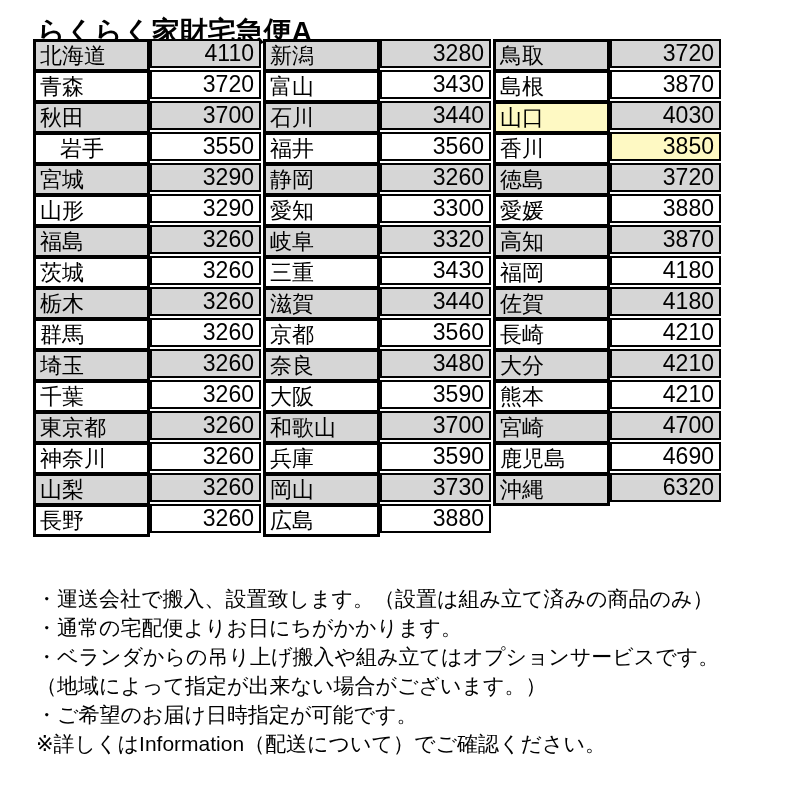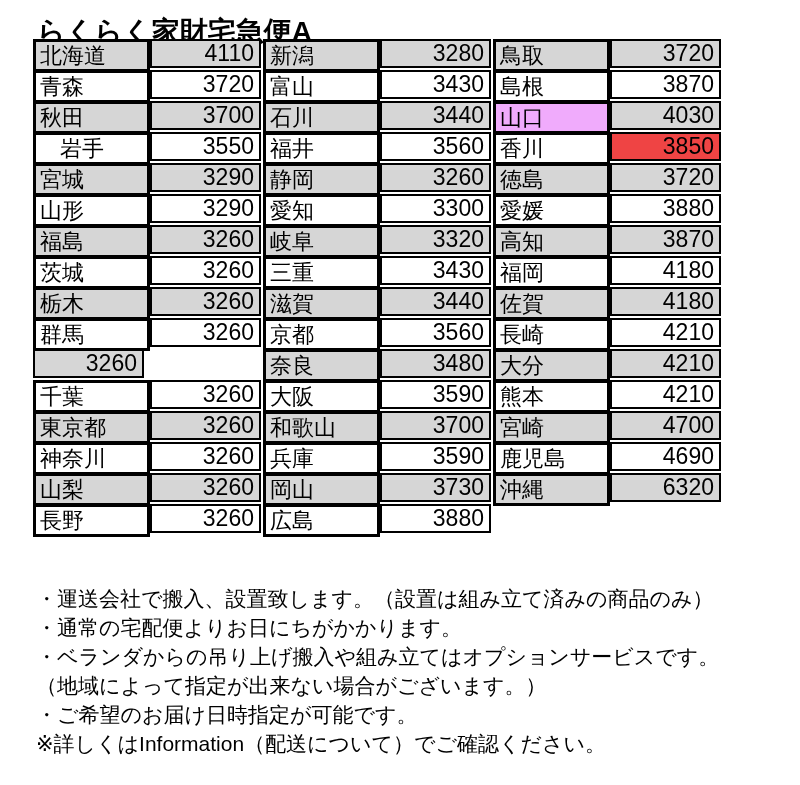--- a/index.html
+++ b/index.html
@@ -124,20 +124,21 @@
       </div>
       <div class="fee-row">
         <div class="pref-cell" style="background: rgb(214, 214, 214);">栃木</div>
         <div class="fee-cell" style="background: rgb(214, 214, 214);">3260</div>
       </div>
       <div class="fee-row">
         <div class="pref-cell" style="background: rgb(255, 255, 255);">群馬</div>
         <div class="fee-cell" style="background: rgb(255, 255, 255);">3260</div>
       </div>
       <div class="fee-row">
+        <div class="pref-cell" style="background: rgb(214, 214, 214);">埼玉</div>
         <div class="fee-cell" style="background: rgb(214, 214, 214);">3260</div>
       </div>
       <div class="fee-row">
         <div class="pref-cell" style="background: rgb(255, 255, 255);">千葉</div>
         <div class="fee-cell" style="background: rgb(255, 255, 255);">3260</div>
       </div>
       <div class="fee-row">
         <div class="pref-cell" style="background: rgb(214, 214, 214);">東京都</div>
         <div class="fee-cell" style="background: rgb(214, 214, 214);">3260</div>
       </div>
@@ -223,26 +224,26 @@
     <div class="fee-column">
       <div class="fee-row">
         <div class="pref-cell" style="background: rgb(214, 214, 214);">鳥取</div>
         <div class="fee-cell" style="background: rgb(214, 214, 214);">3720</div>
       </div>
       <div class="fee-row">
         <div class="pref-cell" style="background: rgb(255, 255, 255);">島根</div>
         <div class="fee-cell" style="background: rgb(255, 255, 255);">3870</div>
       </div>
       <div class="fee-row">
-        <div class="pref-cell" style="background: #f0abfc;">山口</div>
+        <div class="pref-cell" style="background: #fef9c3;">山口</div>
         <div class="fee-cell" style="background: rgb(214, 214, 214);">4030</div>
       </div>
       <div class="fee-row">
         <div class="pref-cell" style="background: rgb(255, 255, 255);">香川</div>
-        <div class="fee-cell" style="background: #ef4444;">3850</div>
+        <div class="fee-cell" style="background: #fef9c3;">3850</div>
       </div>
       <div class="fee-row">
         <div class="pref-cell" style="background: rgb(214, 214, 214);">徳島</div>
         <div class="fee-cell" style="background: rgb(214, 214, 214);">3720</div>
       </div>
       <div class="fee-row">
         <div class="pref-cell" style="background: rgb(255, 255, 255);">愛媛</div>
         <div class="fee-cell" style="background: rgb(255, 255, 255);">3880</div>
       </div>
       <div class="fee-row">

